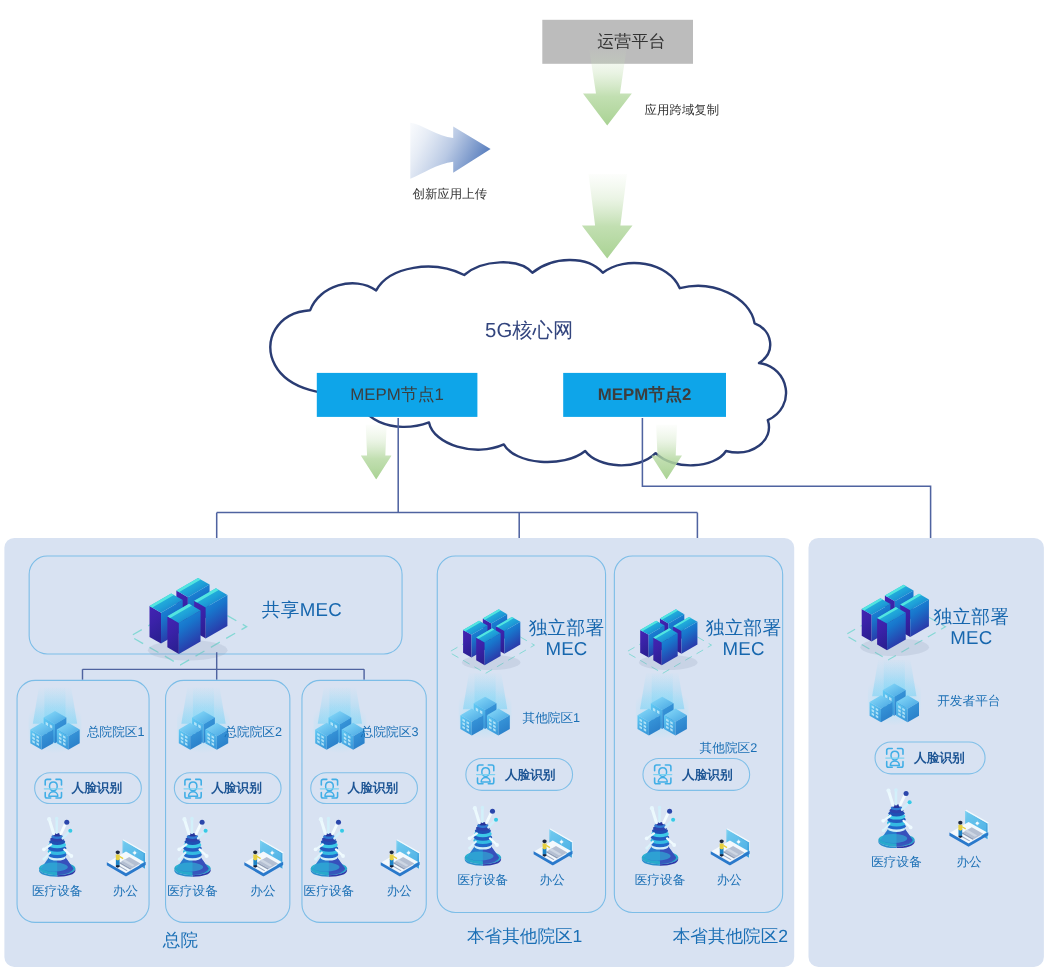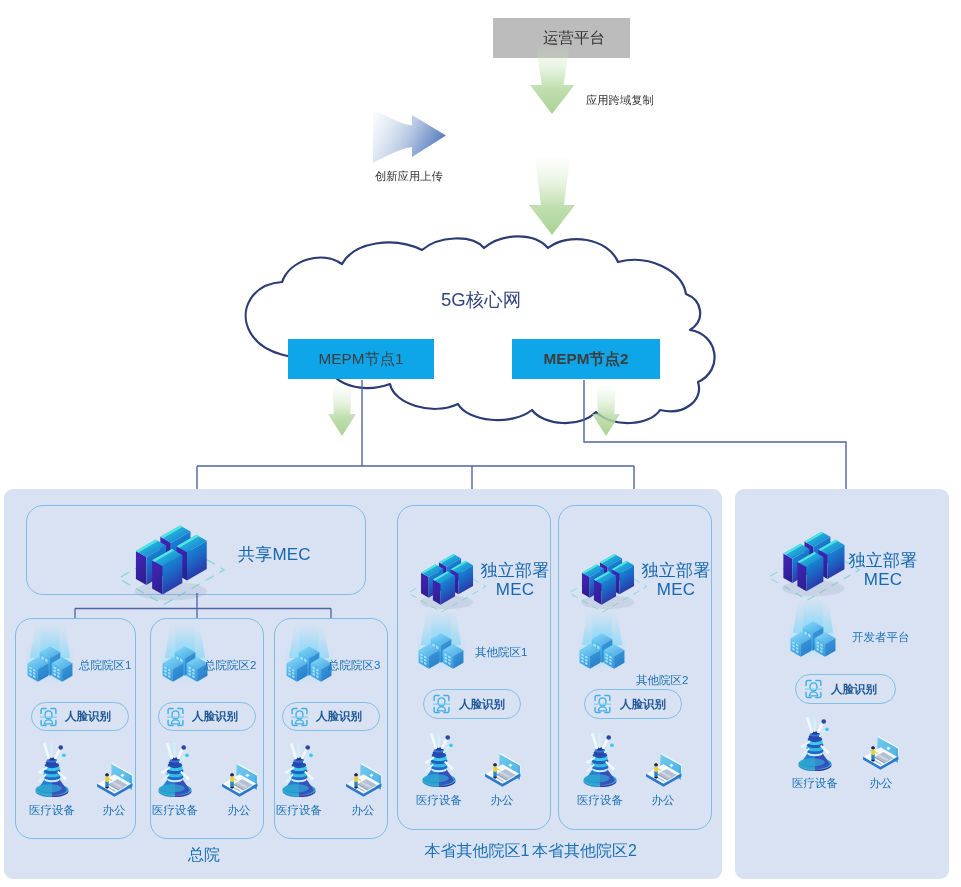--- a/index.html
+++ b/index.html
@@ -411,21 +411,21 @@
   <div class="abs iconlabel" style="left:266px;top:803px;width:66px;text-align:center;">
     <span>医疗设备</span>
   </div>
   <svg class="abs" style="left:344px;top:760px;width:38px;height:37px;" viewBox="0 2 72 70">
     <use href="#sym-laptop"></use>
   </svg>
   <div class="abs iconlabel" style="left:330px;top:803px;width:66px;text-align:center;">
     <span>办公</span>
   </div>
 
-  <div class="abs footerlabel" style="left:148px;top:845px;width:112px;text-align:center;">
+  <div class="abs footerlabel" style="left:148px;top:845px;width:112px;">
     <span>总院</span>
   </div>
 
   <div class="abs card" style="left:397px;top:505px;width:152px;height:323px;"></div>
   <svg class="abs" style="left:407px;top:550px;width:81px;height:69px;" viewBox="-7 -3 82 70" preserveAspectRatio="xMidYMid meet">
     <use href="#sym-server-rack"></use>
   </svg>
   <div class="abs mectitle" style="left:478px;top:561px;width:74px;text-align:center;white-space:nowrap;">
     <div>独立部署</div>
     <div>MEC</div>
@@ -483,21 +483,21 @@
   </svg>
   <div class="abs iconlabel" style="left:567px;top:793px;width:66px;text-align:center;">
     <span>医疗设备</span>
   </div>
   <svg class="abs" style="left:644px;top:750px;width:38px;height:37px;" viewBox="0 2 72 70">
     <use href="#sym-laptop"></use>
   </svg>
   <div class="abs iconlabel" style="left:630px;top:793px;width:66px;text-align:center;">
     <span>办公</span>
   </div>
-  <div class="abs footerlabel" style="left:532px;top:841px;width:152px;text-align:left;">
+  <div class="abs footerlabel" style="left:588px;top:841px;width:152px;text-align:center;">
     <span>本省其他院区2</span>
   </div>
 
   <svg class="abs" style="left:767px;top:527px;width:95px;height:81px;" viewBox="-7 -3 82 70" preserveAspectRatio="xMidYMid meet">
     <use href="#sym-server-rack"></use>
   </svg>
   <div class="abs mectitle" style="left:842px;top:551px;width:82px;text-align:center;white-space:nowrap;">
     <div>独立部署</div>
     <div>MEC</div>
   </div>

